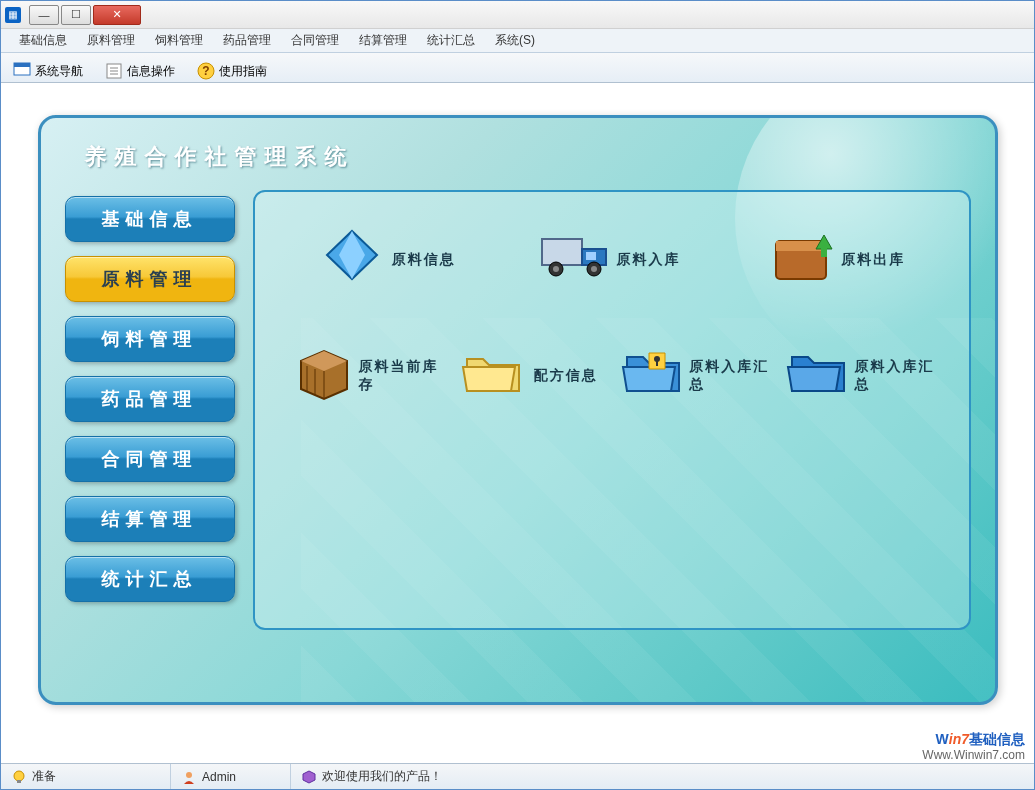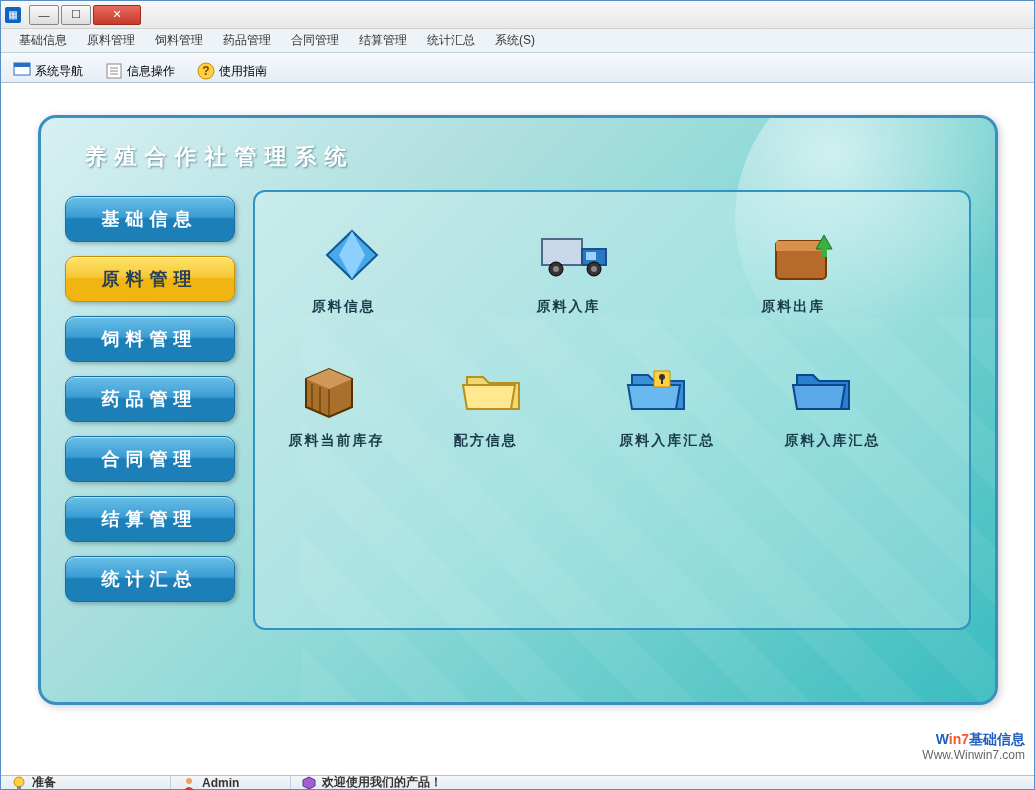--- a/index.html
+++ b/index.html
@@ -34,33 +34,33 @@
 
 
 .sidenav { display: flex; flex-direction: column; gap: 14px; width: 170px; padding-top: 6px; }
 .nav-btn { height: 46px; border-radius: 10px; display: flex; align-items: center; justify-content: center; font-size: 18px; font-weight: bold; color: #fff; cursor: pointer; background: linear-gradient(to bottom,#6bbfe6 0%, #3a9dd4 45%, #1c7fb8 50%, #1c7fb8 100%); border: 1px solid #1570a8; box-shadow: inset 0 1px 0 rgba(255,255,255,0.5), 2px 2px 4px rgba(0,0,0,0.25); letter-spacing: 6px; }
 .nav-btn.active { background: linear-gradient(to bottom,#ffe36a 0%, #f7c838 45%, #f0b510 50%, #f0b510 100%); border: 1px solid #c89000; color: #2a4050; }
 
 
 .main-area { flex: 1; border: 2px solid #2f94c4; border-radius: 12px; background: rgba(220,245,245,0.35); padding: 30px 20px 20px 20px; min-height: 440px; }
 .grid-row { display: flex; justify-content: space-around; margin-bottom: 40px; }
 .grid-row.row2 { justify-content: space-between; padding: 0 14px; }
-.cell { display: flex; flex-direction: column; cursor: pointer; width: 150px; }
+.cell { display: flex; flex-direction: row; align-items: center; cursor: pointer; width: 150px; }
 .cell .icon-wrap { width: 80px; height: 66px; display:flex; align-items:center; justify-content:center; margin-bottom: 10px; }
 .cell .cell-label { font-size: 14px; font-weight: bold; color: #1a3a4a; letter-spacing: 2px; }
 
 
-.statusbar { height: 14px; background: linear-gradient(to bottom,#f4f6f8,#e4ecf4); border-top: 1px solid #b0c0d0; display: flex; align-items: flex-end; font-size: 12px; color: #333; font-weight: bold; }
+.statusbar { height: 26px; background: linear-gradient(to bottom,#f4f6f8,#e4ecf4); border-top: 1px solid #b0c0d0; display: flex; align-items: flex-end; font-size: 12px; color: #333; }
 .statusbar .seg { display: flex; align-items: center; padding: 0 10px; height: 100%; border-right: 1px solid #c0d0e0; }
 .statusbar .seg .si { width: 16px; height: 16px; margin-right: 5px; display:flex; align-items:center; justify-content:center; }
 
 
 .watermark { position: absolute; right: 10px; bottom: 28px; font-size: 12px; color: #666; text-align: right; line-height: 1.2; pointer-events: none; }
 .watermark .l1 { font-weight: bold; color: #2060c0; font-size: 14px; }
-.watermark .l1 .em { color: #f05a28; }
+.watermark .l1 .em { color: #f05a28; font-style: italic; }
 </style>
 </head>
 <body>
 
 <div class="window">
 
   <div class="titlebar">
     <div class="titlebar-icon">▦</div>
     <div class="win-buttons">
       <div class="win-btn">—</div>

